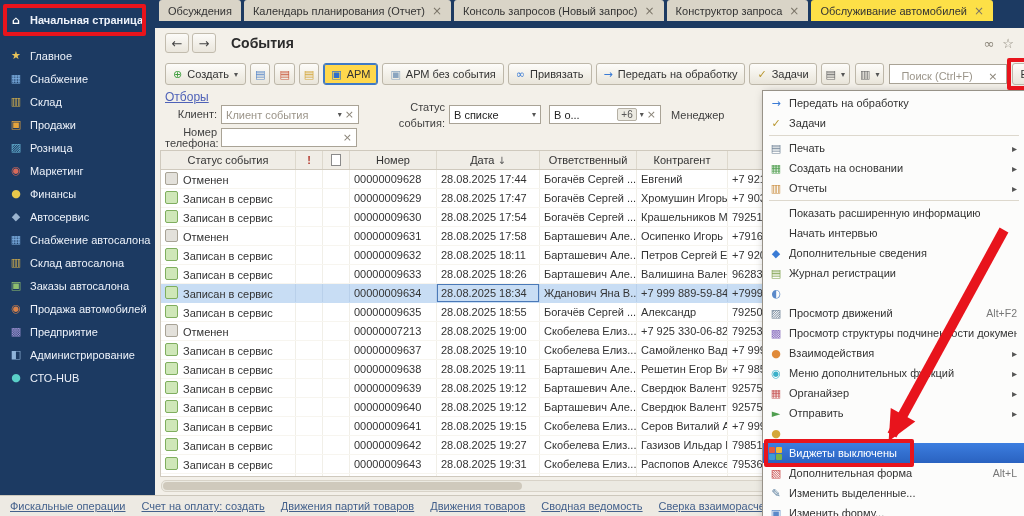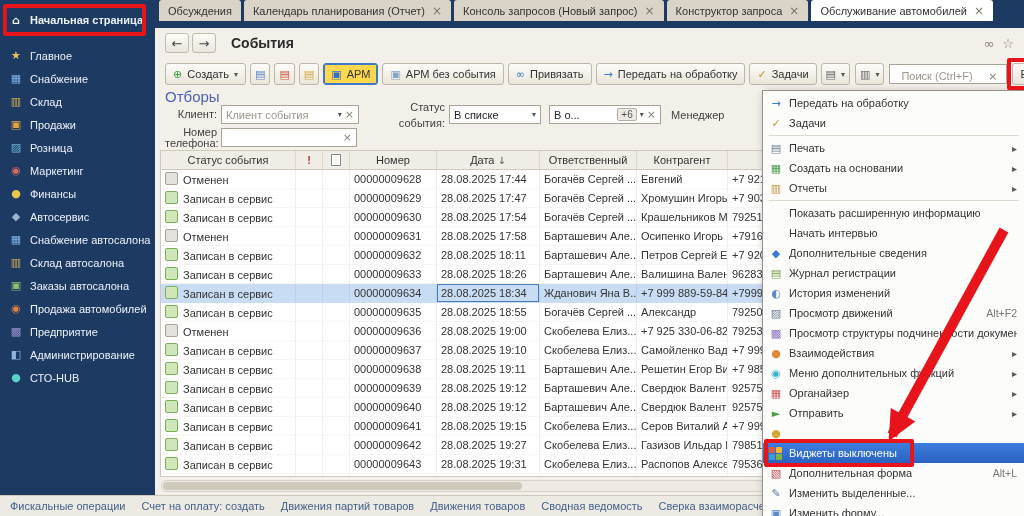--- a/index.html
+++ b/index.html
@@ -5,21 +5,21 @@
   html,body{margin:0;padding:0}
   body{width:1024px;height:516px;position:relative;overflow:hidden;background:#f3f0e9;
        font-family:"Liberation Sans","DejaVu Sans",sans-serif;font-size:12px;color:#333}
   .ico{font-family:"DejaVu Sans",sans-serif}
 
   
   .topbar{position:absolute;left:155px;top:0;right:0;height:28px;background:#1c3a62;display:flex;align-items:flex-start}
   #tabs{display:flex;gap:3px;margin-left:4px}
   .tab{height:21px;background:#d9d4c7;border-radius:3px 3px 0 0;display:flex;align-items:center;gap:7px;
        padding:0 9px;font-size:11px;color:#333;white-space:nowrap}
-  .tab.active{background:#ffffff}
+  .tab.active{background:#fde047}
   .tab-close{color:#7a7468;font-size:12px;line-height:1}
 
   
   .sidebar{position:absolute;left:0;top:0;width:155px;bottom:21px;background:#1c3a62;overflow:hidden}
   .sb-item{height:23px;display:flex;align-items:center;gap:7px;padding-left:9px;color:#edf2fa;font-size:11px;cursor:default;white-space:nowrap}
   .sb-item.first{height:24px;margin:8px 0 12px 0;font-weight:bold}
   .sb-ico{width:14px;text-align:center;font-size:11px;font-family:"DejaVu Sans",sans-serif}
 
   
   .content{position:absolute;left:155px;top:28px;right:0;bottom:21px;background:#f3f0e9}
@@ -36,21 +36,21 @@
   .btn.arm{background:#ffd84d;border-color:#3e79c7;box-shadow:inset 0 0 0 1px #3e79c7}
   .bico{font-size:11px;line-height:1;font-family:"DejaVu Sans",sans-serif}
   .caret{font-size:8px;color:#555;font-family:"DejaVu Sans",sans-serif}
   .right-cluster{margin-left:auto;display:flex;align-items:center;gap:5px}
   .search{width:118px;height:20px;background:#fff;border:1px solid #a9a396;display:flex;align-items:flex-end;padding:0 9px;box-sizing:border-box}
   .search input{border:0;outline:0;flex:1;min-width:0;font-size:11px;color:#333;background:transparent;font-family:inherit}
   .search input::placeholder{color:#9b958a}
   .clr{color:#8a8478;font-size:11px;margin-left:3px}
 
   .otbory-row{height:13px;padding:0 10px;display:flex;align-items:center}
-  .link{color:#4f62b8;font-size:15px;cursor:pointer}
+  .link{color:#4f62b8;text-decoration:underline;font-size:12px;cursor:pointer}
 
   .f-row{height:23px;display:flex;align-items:center;padding:0 10px}
   .f-label{font-size:11px;color:#3f3f3f}
   .w1{width:52px;text-align:right;line-height:11px}
   .w2{width:72px;text-align:right;line-height:16px;margin-left:14px}
   .w3{margin-left:10px}
   .combo{height:19px;background:#fff;border:1px solid #a9a396;display:flex;align-items:center;padding:0 4px;box-sizing:border-box;font-size:11px}
   .combo .val{flex:1;overflow:hidden;white-space:nowrap;color:#222}
   .combo .ph{flex:1;overflow:hidden;white-space:nowrap;color:#9b9489}
   .chip{border:1px solid #b5b0a4;background:#eceae2;border-radius:2px;padding:0 3px;font-size:10px;color:#555;margin-right:3px}
@@ -75,21 +75,21 @@
   tr.sel td{background:#c8ddf4;border-right-color:#b9d0ea;border-bottom-color:#c8ddf4}
   td.focus{background:#b7d2ef;box-shadow:inset 0 0 0 1px #4a79b8}
   .badge-cell{text-align:center}
 
   .hscroll{height:10px;margin:3px 6px 0 6px;background:#eceae2;border:1px solid #d8d3c8;border-radius:5px;position:relative}
   .hthumb{position:absolute;left:1px;top:1px;bottom:1px;width:42%;background:#cfc9bc;border-radius:4px}
 
   
   .statusbar{position:absolute;left:0;bottom:0;width:1024px;height:21px;background:#edeae3;border-top:1px solid #cdc8bc;
              display:flex;align-items:center;gap:16px;padding:0 10px;box-sizing:border-box;font-size:11px}
-  .sb-link{color:#44618c;white-space:nowrap;cursor:pointer}
+  .sb-link{color:#44618c;text-decoration:underline;white-space:nowrap;cursor:pointer}
 
   
   .menu{position:absolute;left:762px;top:90px;width:262px;background:#fcfcfb;border:1px solid #979288;
         box-shadow:3px 3px 9px rgba(0,0,0,.35);padding:2px 0;z-index:20}
   .menu-item{height:20px;display:flex;align-items:center;gap:6px;padding:0 8px 0 6px;font-size:11px;color:#333;cursor:default}
   .menu-ico{width:14px;text-align:center;font-size:11px;flex:0 0 14px;font-family:"DejaVu Sans",sans-serif}
   .menu-label{flex:1;white-space:nowrap;overflow:hidden}
   .menu-shortcut{color:#777;font-size:10.5px}
   .menu-sub{color:#555;font-size:10px;font-family:"DejaVu Sans",sans-serif}
   .menu-sep{height:1px;background:#ddd8cd;margin:2px 6px}
@@ -389,21 +389,21 @@
             <td class="c3">00000009635</td>
             <td class="c4">28.08.2025 18:55</td>
             <td class="c5">Богачёв Сергей ...</td>
             <td class="c6">Александр</td>
             <td class="c7">79250080404</td>
           </tr>
           <tr>
             <td class="c0"><span class="evt-ico cancel"></span><span>Отменен</span></td>
             <td class="c1"></td>
             <td class="c2 badge-cell"></td>
-            <td class="c3">00000009636</td>
+            <td class="c3">00000007213</td>
             <td class="c4">28.08.2025 19:00</td>
             <td class="c5">Скобелева Елиз...</td>
             <td class="c6">+7 925 330-06-82 ...</td>
             <td class="c7">79253300682</td>
           </tr>
           <tr>
             <td class="c0"><span class="evt-ico ok"></span><span>Записан в сервис</span></td>
             <td class="c1"></td>
             <td class="c2 badge-cell"></td>
             <td class="c3">00000009637</td>
@@ -539,21 +539,20 @@
     <div class="menu-item">
       <span class="menu-ico" style="color: rgb(58, 123, 213);">◆</span>
       <span class="menu-label">Дополнительные сведения</span>
     </div>
     <div class="menu-item">
       <span class="menu-ico" style="color: rgb(122, 158, 73);">▤</span>
       <span class="menu-label">Журнал регистрации</span>
     </div>
     <div class="menu-item">
       <span class="menu-ico" style="color: rgb(91, 137, 201);">◐</span>
-      <span class="menu-label">История изменений</span>
     </div>
     <div class="menu-item">
       <span class="menu-ico" style="color: rgb(107, 127, 148);">▨</span>
       <span class="menu-label">Просмотр движений</span>
       <span class="menu-shortcut">Alt+F2</span>
     </div>
     <div class="menu-item">
       <span class="menu-ico" style="color: rgb(138, 111, 192);">▩</span>
       <span class="menu-label">Просмотр структуры подчиненности документов</span>
     </div>

